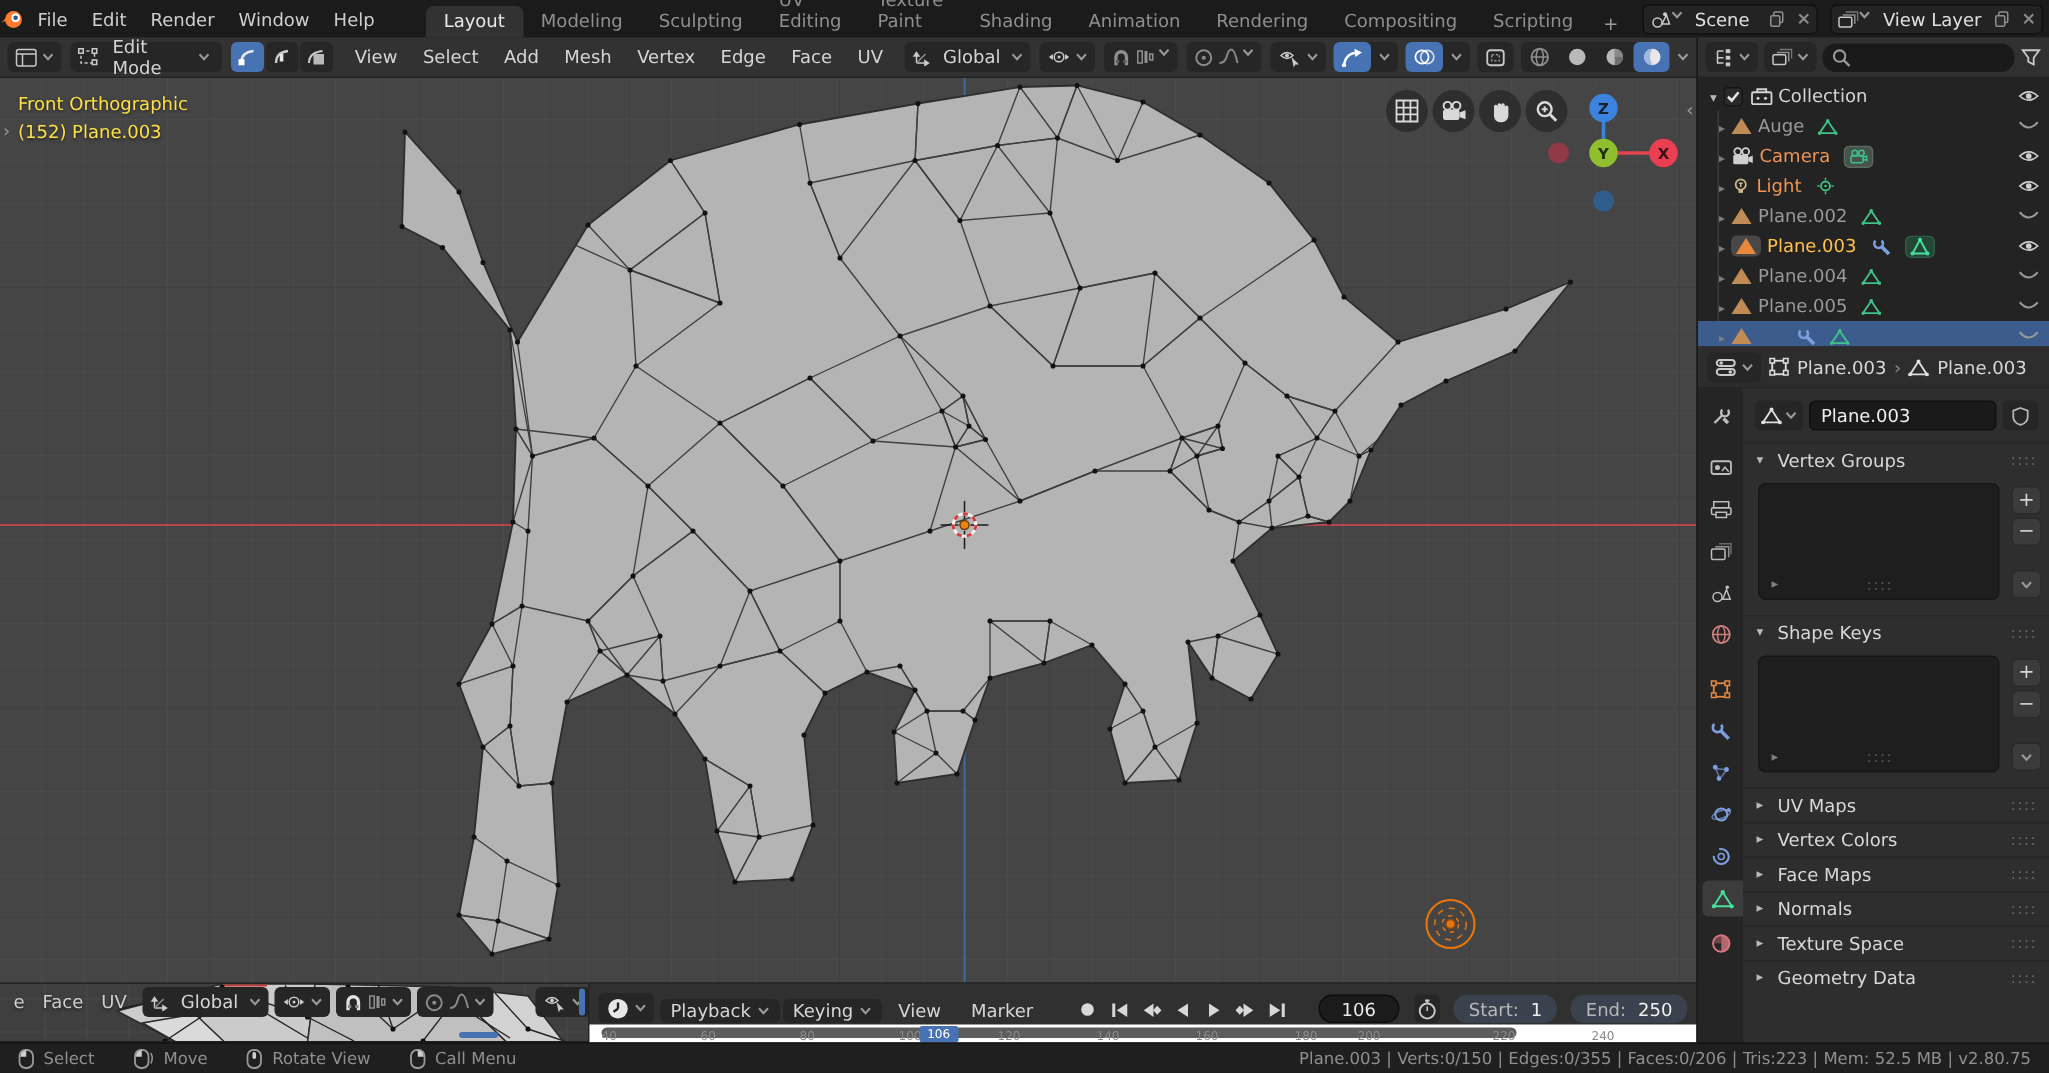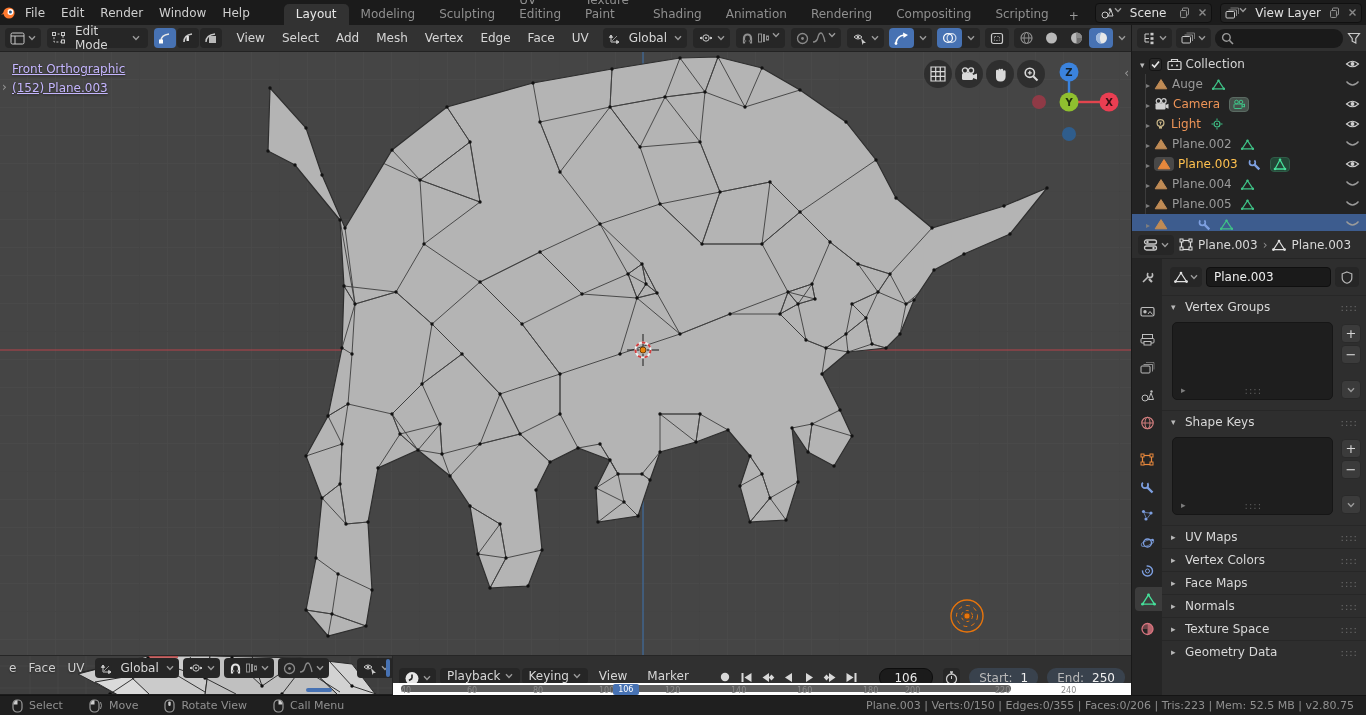--- a/index.html
+++ b/index.html
@@ -30,34 +30,34 @@
   #vp-menus { display:flex; gap:1px; }
   #vp-menus span { padding:0 8px; color:#d6d6d6; }
   .vef { display:flex; gap:1px; }
   .vef .chip { width:22px; justify-content:center; padding:0; }
   #vp-right { margin-left:auto; display:flex; align-items:center; gap:5px; }
   .shade-group { display:flex; gap:1px; background:#262626; border-radius:4px; }
   .shade-chip { width:24px; height:20px; display:flex; align-items:center; justify-content:center; border-radius:4px; }
   .shade-chip.active { background:#4772b3; }
   
   #viewport { position:absolute; left:0; top:52px; width:1131px; height:603px; background:#454545; overflow:hidden; }
-  #vp-overlay { position:absolute; left:12px; top:8px; line-height:19px; color:#c4b5fd; font-size:12px; text-shadow:0 1px 2px rgba(0,0,0,.5);text-decoration:underline; }
+  #vp-overlay { position:absolute; left:12px; top:8px; line-height:19px; color:#fde047; font-size:12px; text-shadow:0 1px 2px rgba(0,0,0,.5); }
   #nav-buttons { position:absolute; right:86px; top:8px; display:flex; gap:3px; }
   .nav-btn { width:28px; height:28px; border-radius:14px; background:rgba(40,40,40,.78); display:flex; align-items:center; justify-content:center; }
   #axis-gizmo { position:absolute; right:8px; top:4px; }
   .edge-chev { position:absolute; color:#9a9a9a; font-size:12px; }
   
   #mini-vp { position:absolute; left:0; top:655px; width:392px; height:39px; background:#3f3f3f; overflow:hidden; border-top:1px solid #262626;}
   #mini-header { position:absolute; left:0; top:2px; display:flex; align-items:center; gap:4px; padding-left:3px; }
   #mini-header .menu-item{ padding:0 6px; text-shadow:0 1px 2px rgba(0,0,0,.4);}
   .sliver-v { position:absolute; right:2px; top:3px; width:4px; height:18px; background:#4772b3; border-radius:2px; }
   .sliver-h { position:absolute; left:306px; bottom:2px; width:26px; height:4px; background:#4772b3; border-radius:2px; }
   
   #timeline { position:absolute; left:392px; top:655px; width:739px; height:39px; background:#303030; border-top:1px solid #262626; border-left:1px solid #262626;}
-  #tl-header { display:flex; align-items:flex-start; height:26px; padding:12px 6px; gap:4px; }
+  #tl-header { display:flex; align-items:flex-end; height:26px; padding:0 6px; gap:4px; }
   #tl-menus { display:flex; align-items:center; gap:2px; }
   #tl-menus .dd { background:#262626; border-radius:4px; padding:1px 7px; display:inline-flex; gap:4px; align-items:center;}
   #tl-menus .plain { padding:1px 9px; }
   #transport { display:flex; align-items:center; gap:2px; margin-left:14px; }
   .tr-btn { width:19px; height:18px; display:flex; align-items:center; justify-content:center; border-radius:3px; }
   #frame-box { background:#1b1b1b; border:1px solid #0d0d0d; border-radius:9px; width:74px; height:19px; display:flex; align-items:center; justify-content:center; color:#e8e8e8; margin-left:14px;}
   #stopwatch-chip { margin-left:6px; background:#262626; border-radius:4px; width:24px; height:19px; display:flex; align-items:center; justify-content:center;}
   .range-pill { background:#303a45; border-radius:9px; height:19px; display:flex; align-items:center; padding:0 10px; gap:8px; margin-left:5px; background:#39424d;}
   .range-pill .lbl { color:#b8b8b8; } .range-pill .val { color:#f0f0f0; }
   #tl-scrub { position:relative; height:12px; margin-top:1px; background:#ffffff; overflow:hidden; }

